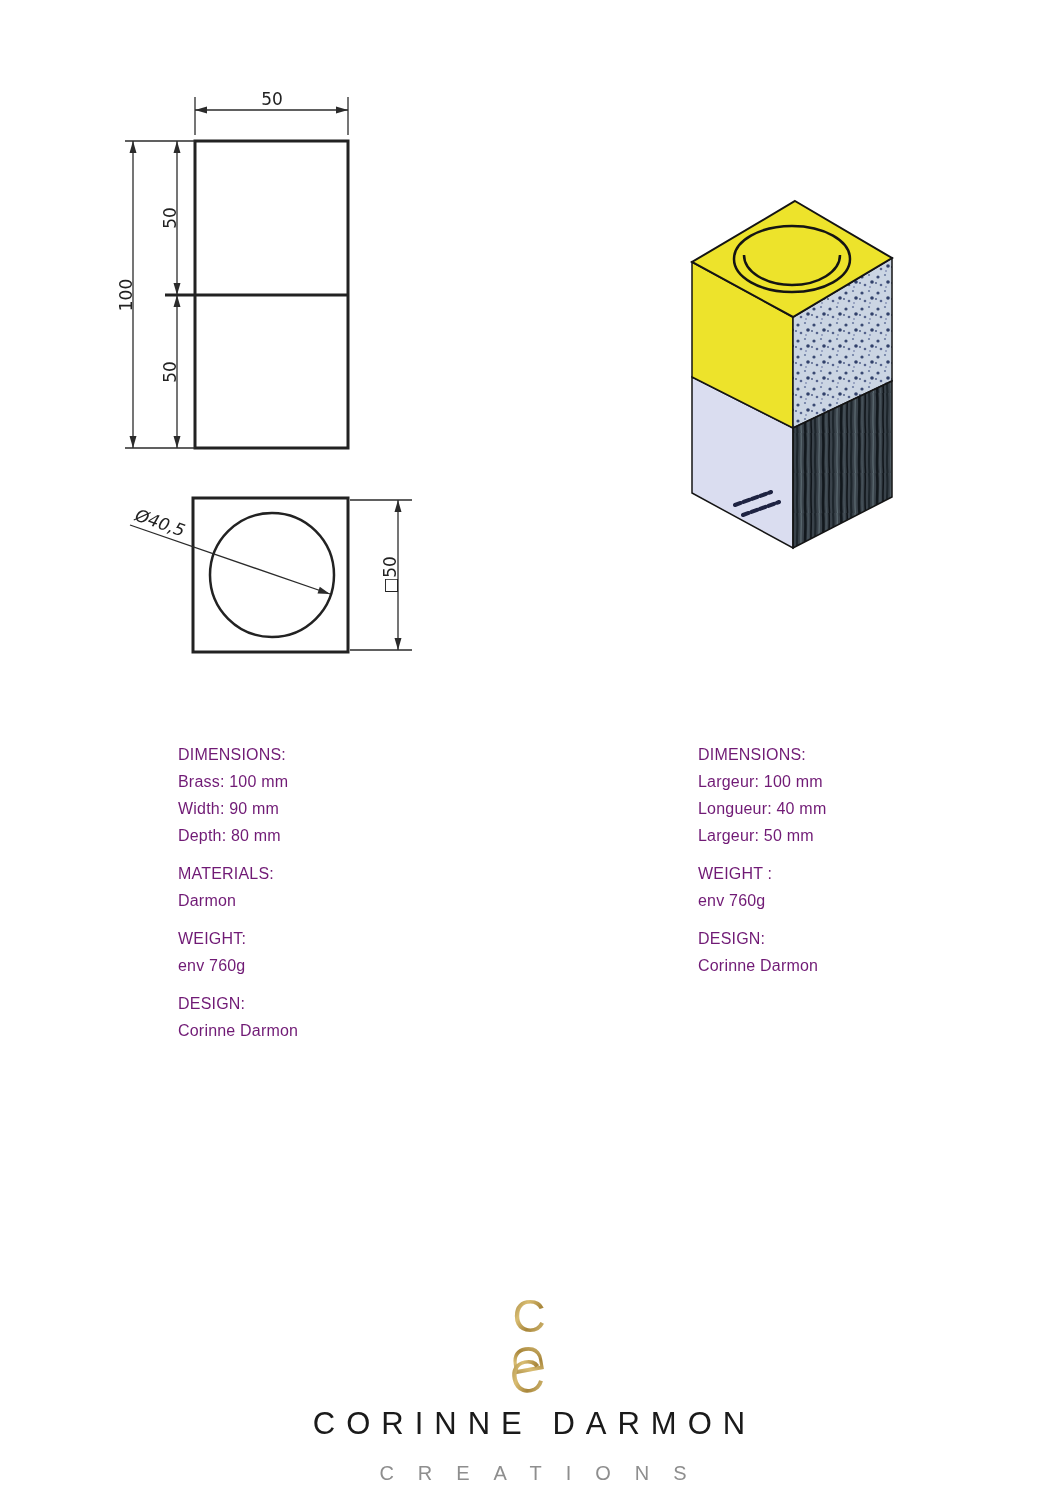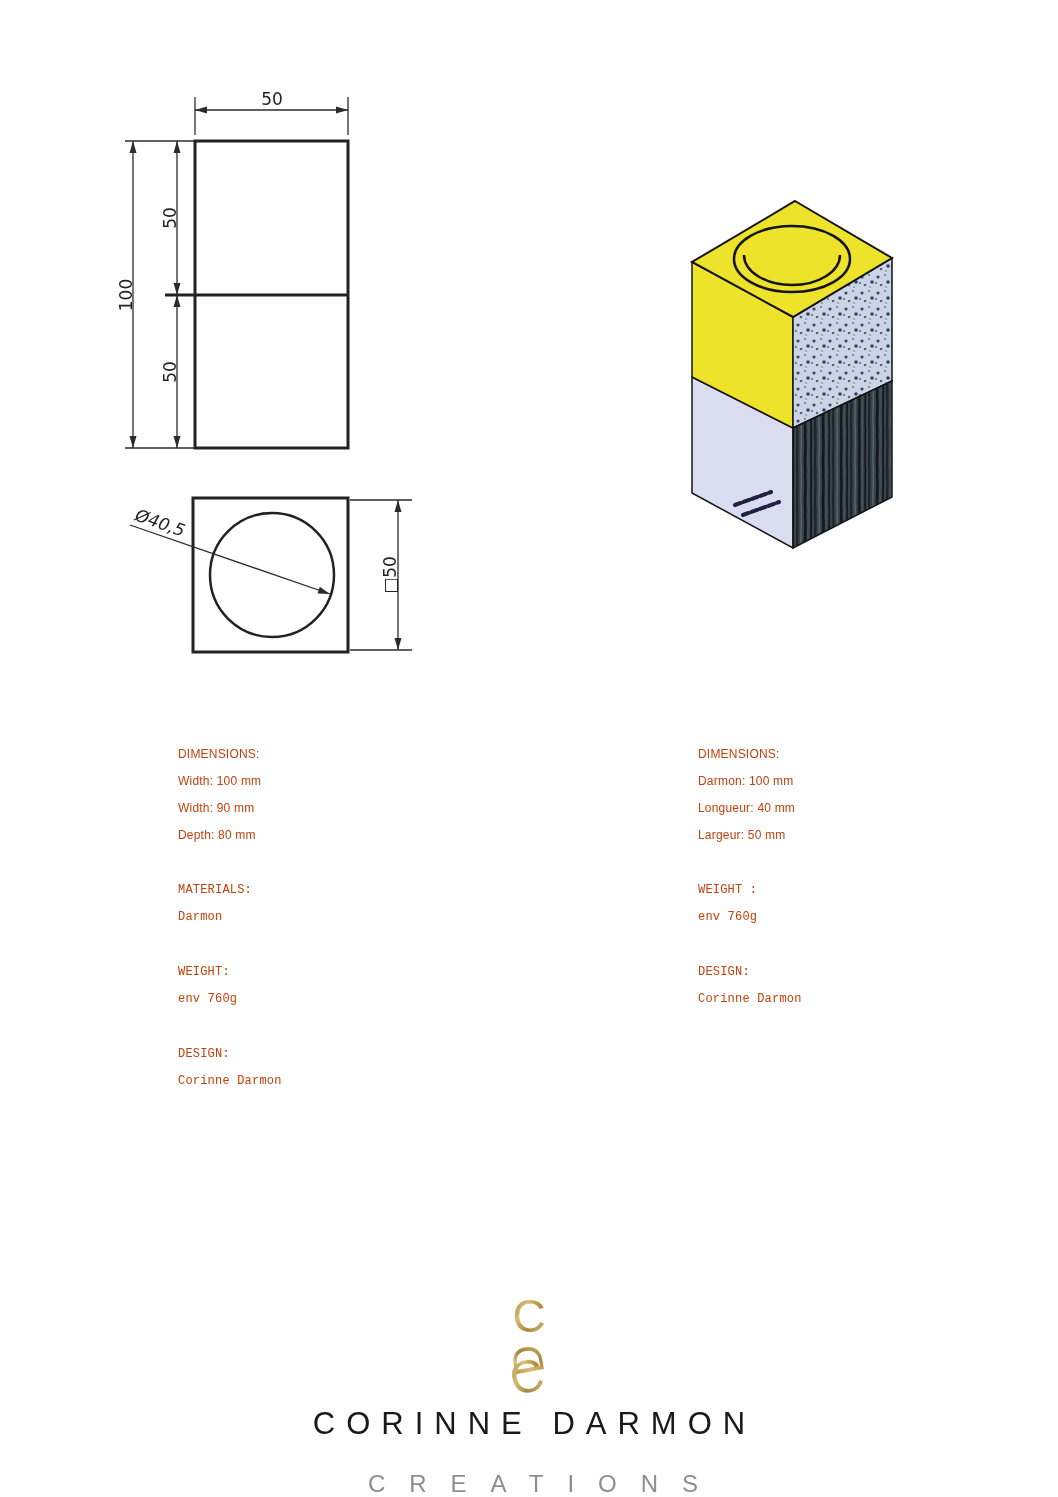--- a/index.html
+++ b/index.html
@@ -1,32 +1,32 @@
 <!DOCTYPE html>
 <html><head>
 <meta charset="utf-8">
 <style>
   html,body { margin:0; padding:0; background:#ffffff; }
   .page { position:relative; width:1058px; height:1497px; background:#ffffff;
           font-family:"Liberation Sans", sans-serif; overflow:hidden; }
   .abs { position:absolute; }
 
   
-  .spec-col { position:absolute; top:741px; font-size:12px; line-height:27px;
-              color:#c2410c; letter-spacing:0.2px; }
+  .spec-col { position:absolute; top:741px; font-size:16px; line-height:27px;
+              color:#701a75; letter-spacing:0.2px; }
   .spec-col-en { left:178px; }
   .spec-col-fr { left:698px; }
-  .spec-block + .spec-block { margin-top:28px;font-family:Liberation Mono, monospace; }
+  .spec-block + .spec-block { margin-top:11px; }
 
   
   .brand { position:absolute; top:1292px; left:0; width:100%; text-align:center; }
   .monogram-svg { display:block; margin:0 auto; }
   .wordmark { margin-top:8px; font-size:31px; font-weight:400; color:#1a1a1a;
               letter-spacing:11px; padding-left:11px; }
-  .tagline  { margin-top:28px; font-size:24px; color:#8e8e8e;
+  .tagline  { margin-top:20px; font-size:20px; color:#8e8e8e;
               letter-spacing:24px; padding-left:32px; }
 
   svg text.dim { font-family:"DejaVu Sans", sans-serif; font-size:17px; fill:#222; }
   svg .thin  { stroke:#2b2b2b; stroke-width:1.3; fill:none; }
   svg .thick { stroke:#222;    stroke-width:3;   fill:none; }
   svg .arrow { fill:#2b2b2b; stroke:none; }
 </style>
 </head>
 <body>
 
@@ -121,42 +121,42 @@
 
     <g stroke="#1e2342" stroke-width="4" stroke-linecap="round" stroke-dasharray="6 3">
       <path d="M52 312 L88 299" fill="none"></path>
       <path d="M60 322 L96 309" fill="none"></path>
     </g>
   </svg>
 
   <div class="spec-col spec-col-en">
     <div class="spec-block">
       <div>DIMENSIONS:</div>
-      <div>Width: 100 mm</div>
+      <div>Brass: 100 mm</div>
       <div>Width: 90 mm</div>
       <div>Depth: 80 mm</div>
     </div>
     <div class="spec-block">
       <div>MATERIALS:</div>
       <div>Darmon</div>
     </div>
     <div class="spec-block">
       <div>WEIGHT:</div>
       <div>env 760g</div>
     </div>
     <div class="spec-block">
       <div>DESIGN:</div>
       <div>Corinne Darmon</div>
     </div>
   </div>
 
   <div class="spec-col spec-col-fr">
     <div class="spec-block">
       <div>DIMENSIONS:</div>
-      <div>Darmon: 100 mm</div>
+      <div>Largeur: 100 mm</div>
       <div>Longueur: 40 mm</div>
       <div>Largeur: 50 mm</div>
     </div>
     <div class="spec-block">
       <div>WEIGHT :</div>
       <div>env 760g</div>
     </div>
     <div class="spec-block">
       <div>DESIGN:</div>
       <div>Corinne Darmon</div>

